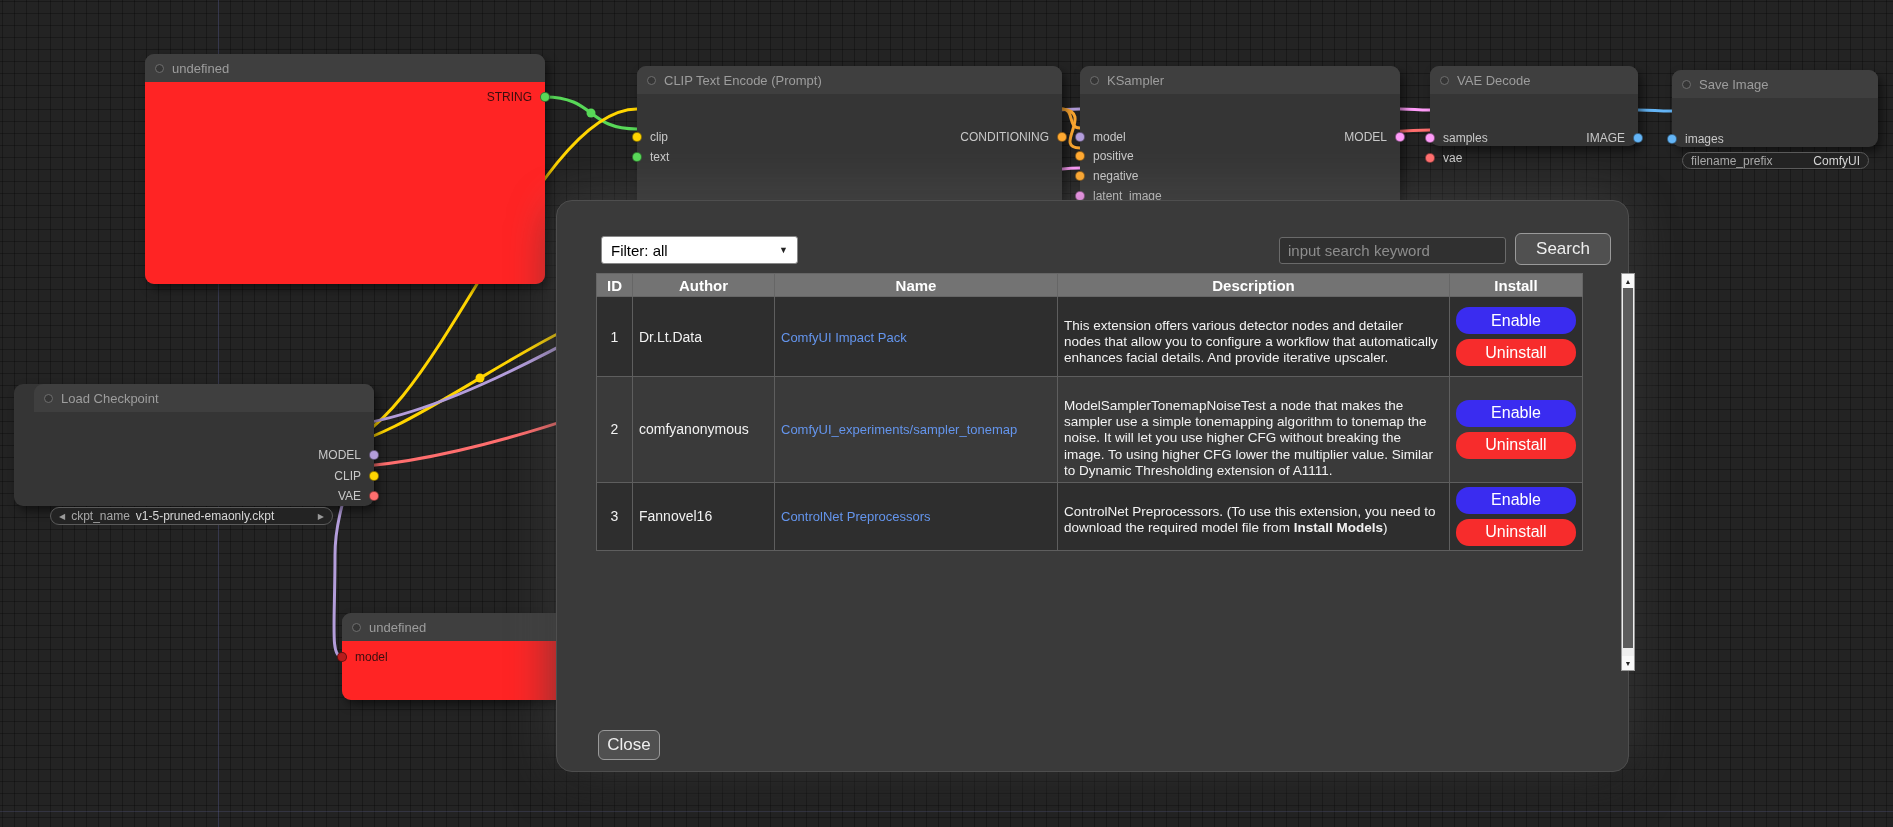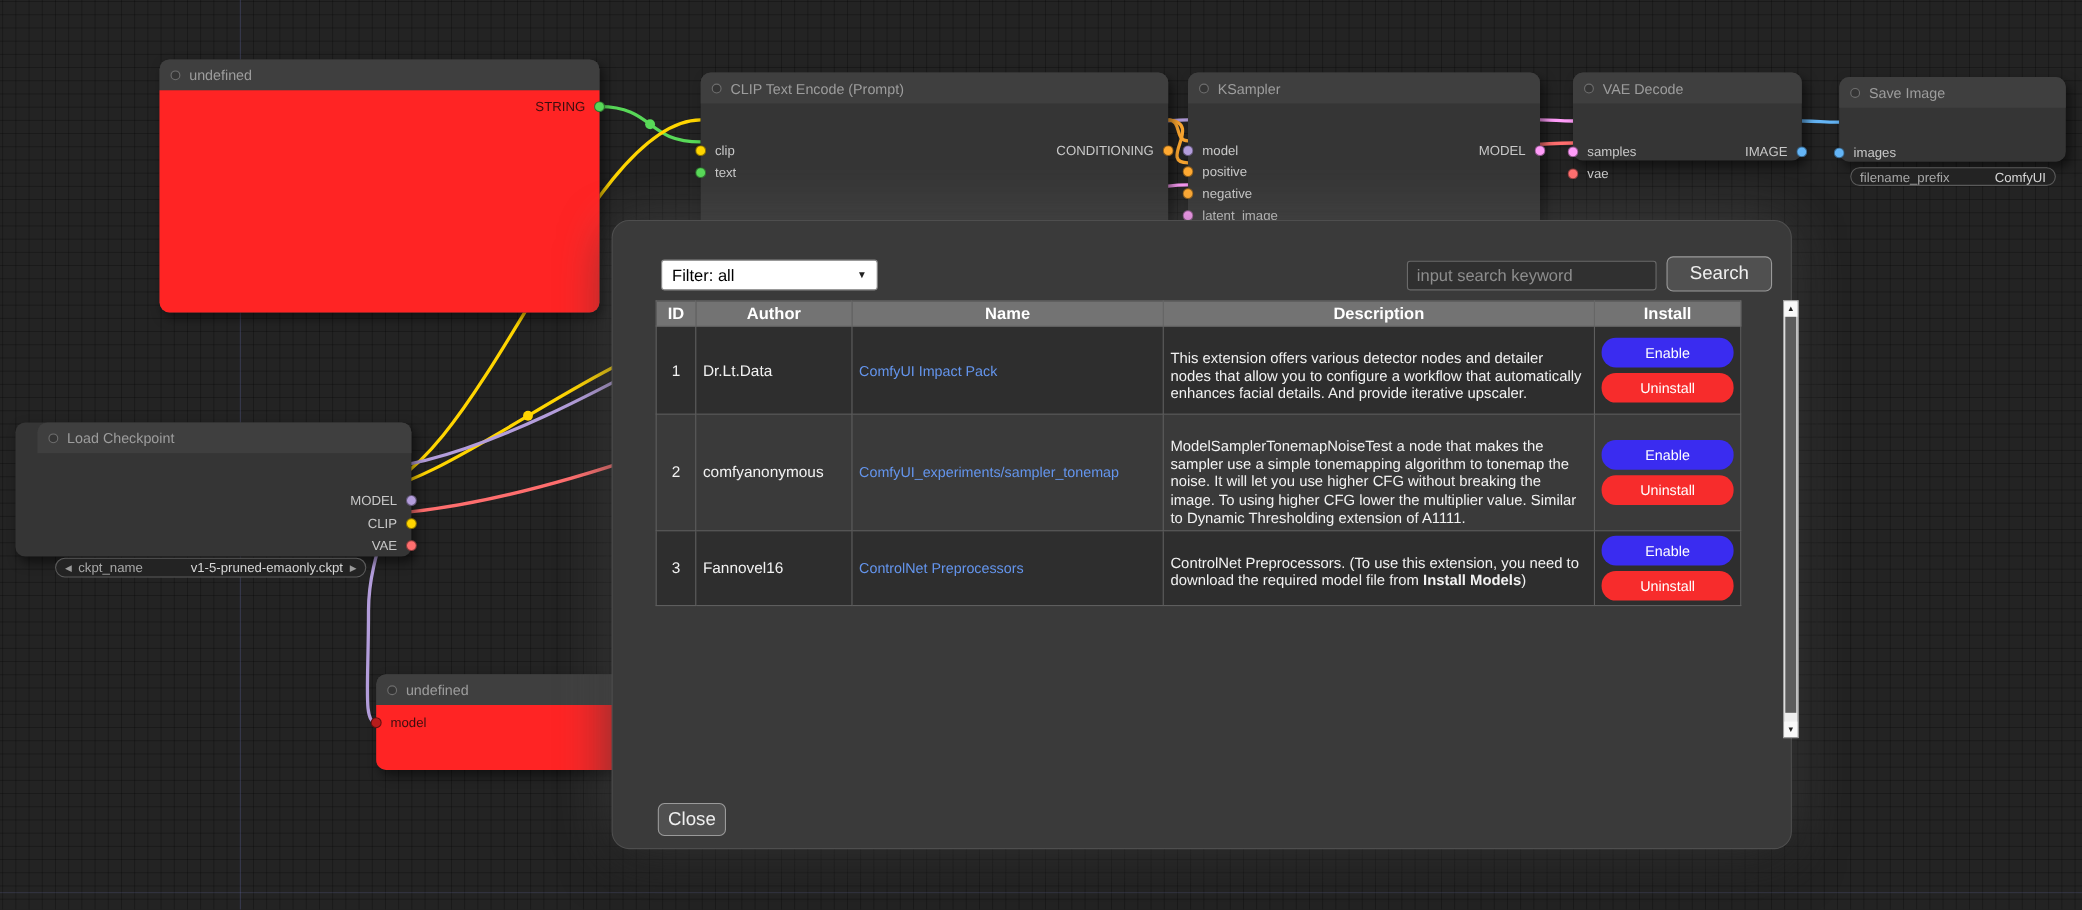--- a/index.html
+++ b/index.html
@@ -52,21 +52,21 @@
   table{border-collapse:collapse;width:986px;table-layout:fixed;}
   th{background:#737373;color:#fff;font-size:15px;font-weight:bold;border:1px solid #666;height:23px;padding:0 4px;}
   td{border:1px solid #5e5e5e;color:#f2f2f2;font-size:14px;padding:3px 6px;vertical-align:middle;}
   tr.r-odd td{background:#2e2e2e;}
   tr.r-even td{background:#3a3a3a;}
   td.cell-id{text-align:center;}
   td.cell-desc{font-size:13.5px;line-height:1.2;vertical-align:top;padding-top:21px;}
   td.cell-name a{color:#6495ED;font-weight:normal;font-size:13px;text-decoration:none;}
   td.cell-install{padding:2px;}
   .inst-btns{display:flex;flex-direction:column;align-items:center;gap:5px;}
-  .pill-btn{width:120px;height:27px;border:none;border-radius:13px;color:#fff;font-size:13px;cursor:pointer;}
+  .pill-btn{width:120px;height:27px;border:none;border-radius:13px;color:#fff;font-size:16px;cursor:pointer;}
   .btn-enable{background:#3a2cf0;}
   .btn-uninstall{background:#f72c2c;}
   
   #scrollbar{position:absolute;left:1025px;top:0;width:14px;height:398px;background:#eee;border:1px solid #999;}
   .sb-arrow{position:absolute;left:0;width:12px;height:14px;background:#f8f8f8;color:#222;font-size:7px;
     display:flex;align-items:center;justify-content:center;cursor:pointer;}
   .sb-up{top:0;}
   .sb-down{bottom:0;}
   .sb-thumb{position:absolute;left:1px;right:1px;top:14px;height:360px;background:#5c5c5c;cursor:pointer;}
 </style>
@@ -210,21 +210,21 @@
         <span class="lab-out">CLIP</span>
         <span class="sdot out c-clip" style="top:2px;"></span>
       </div>
       <div class="slot" style="top:77px;">
         <span class="lab-out">VAE</span>
         <span class="sdot out c-vae" style="top:2px;"></span>
       </div>
       <div class="widget" style="left:16px;top:95px;width:283px;height:18px;">
         <span class="arr">◀</span>
         <span>ckpt_name</span>
-        <span class="wval flex1" style="text-align:right;">v1-5-pruned-emaonly.ckpt</span>
+        <span class="wval flex1" style="text-align:left;">v1-5-pruned-emaonly.ckpt</span>
         <span class="arr">▶</span>
       </div>
     </div>
   </div>
 
   <div class="node" style="left:342px;top:613px;width:224px;height:87px;">
     <div class="node-header">
       <span class="hdot"></span>
       <span>undefined</span>
     </div>

